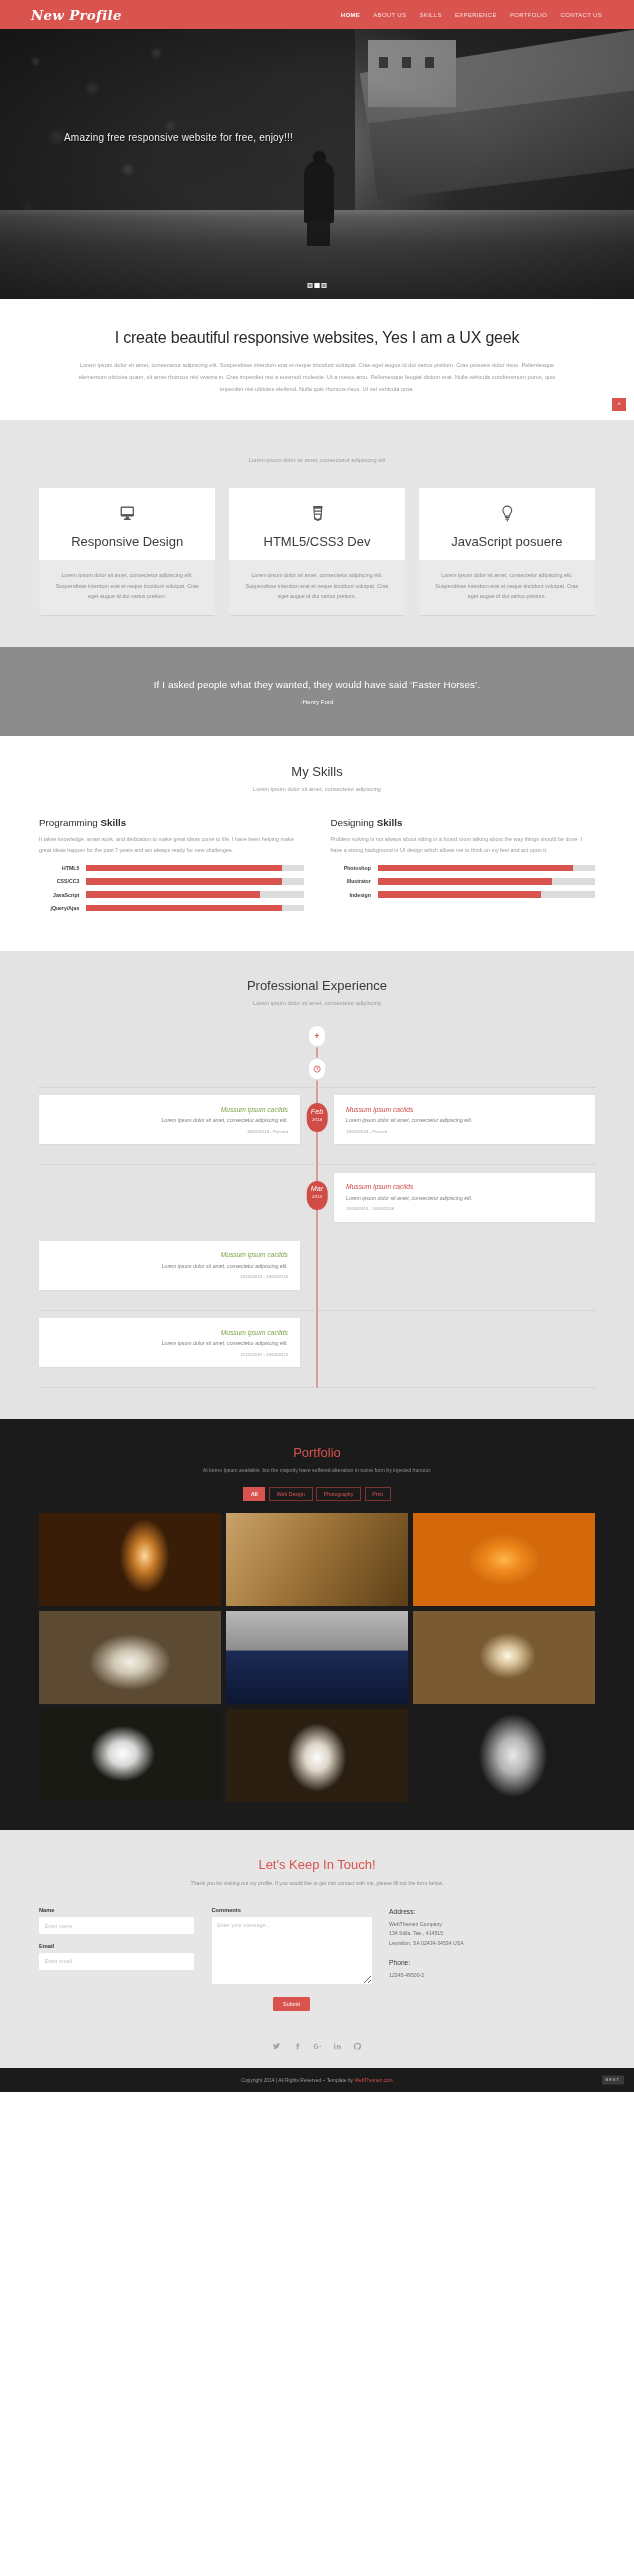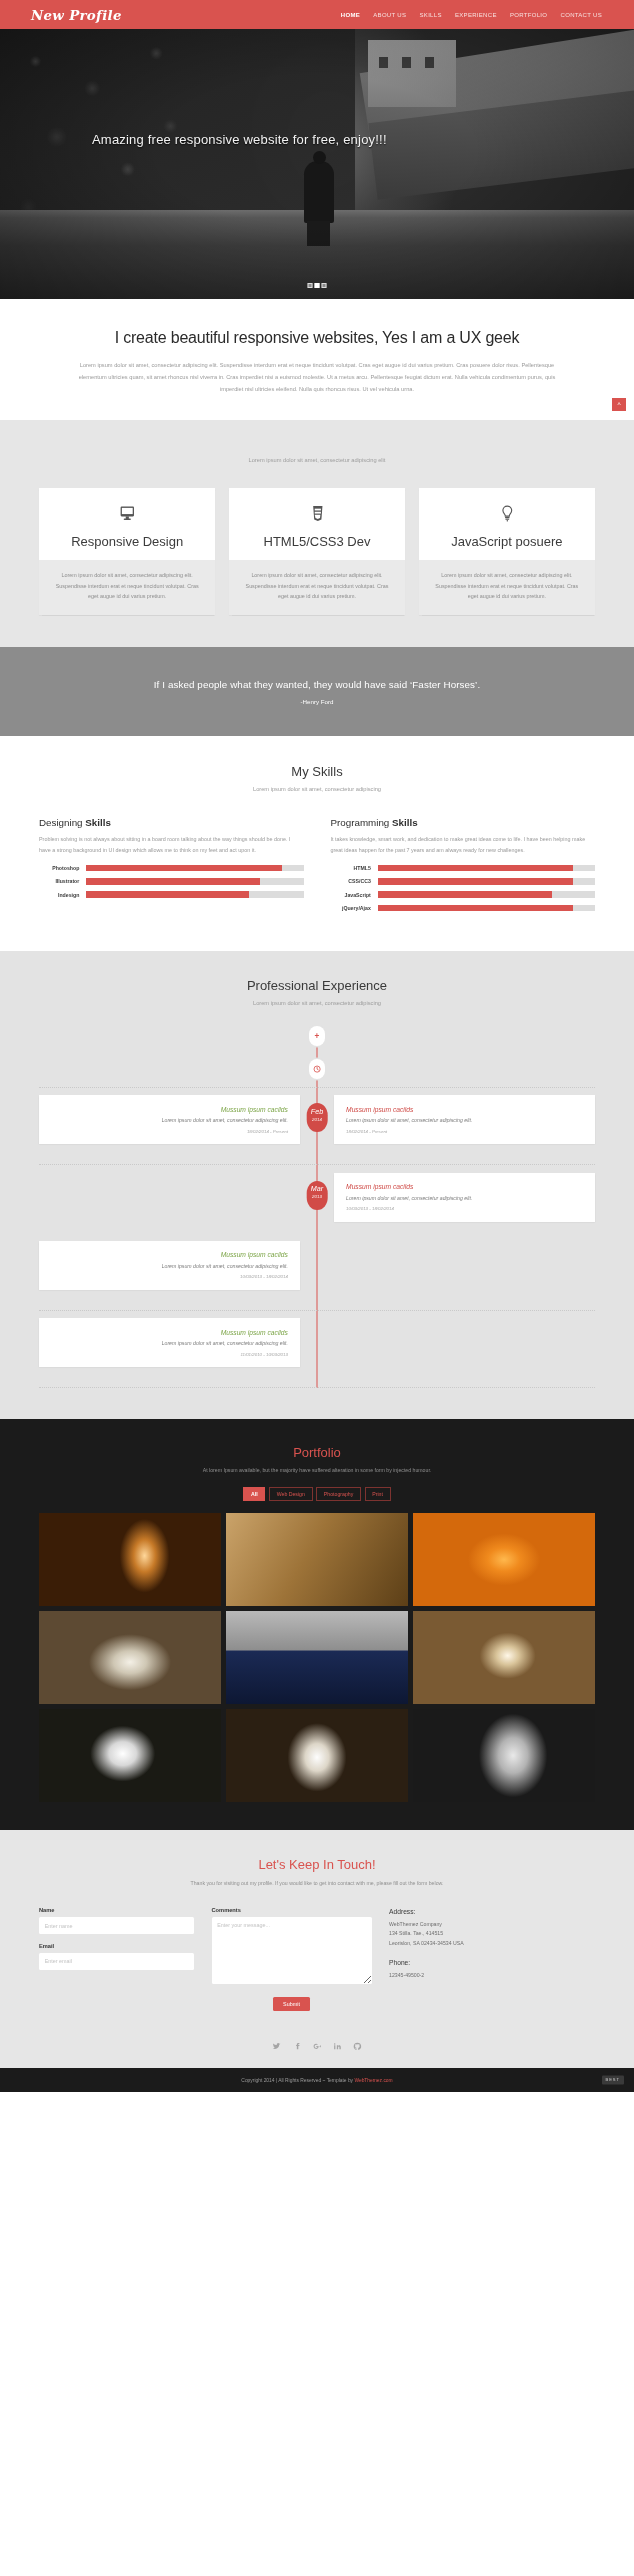--- a/index.html
+++ b/index.html
@@ -89,21 +89,21 @@
   }
   .hero-person:after {
     content:""; position:absolute; left:3.1px; bottom:-23px; width:23px; height:25px;
     background:#1a1a1a;
   }
   .hero-vignette {
     position:absolute; inset:0;
     background:radial-gradient(ellipse at 50% 45%, rgba(0,0,0,0) 35%, rgba(0,0,0,.45) 100%);
   }
   .hero-caption {
-    position:absolute; left:92px; top:103px; color:#f2f2f2; font-size:13px;
+    position:absolute; left:64px; top:103px; color:#f2f2f2; font-size:10px;
     letter-spacing:0.2px; text-shadow:0 0.5px 1.5px rgba(0,0,0,.8); z-index:4;
   }
   .hero-dots {
     position:absolute; left:50%; transform:translateX(-50%); bottom:11.3px;
     display:flex; gap:2.6px; z-index:4;
   }
   .hero-dots span {
     width:4.6px; height:4.6px; background:rgba(255,255,255,.45);
     border:0.5px solid rgba(255,255,255,.7); cursor:pointer;
   }
@@ -391,70 +391,70 @@
 
 <div class="skills">
   <div class="wrap">
     <div class="sec-title">
       <h2>My Skills</h2>
       <div class="sub">Lorem ipsum dolor sit amet, consectetur adipiscing</div>
     </div>
 
     <div class="skill-cols">
       <div class="skill-col">
+        <h3><span>Programming </span><b>Skills</b></h3>
+        <div class="desc">It takes knowledge, smart work, and dedication to make great ideas come to life. I have been helping make great ideas happen for the past 7 years and am always ready for new challenges.</div>
+        <div class="bars">
+          <div class="bar-row">
+            <div class="bar-label">HTML5</div>
+            <div class="bar-track">
+                <div class="bar-fill" style="width:90%"></div>
+              </div>
+          </div>
+          <div class="bar-row">
+            <div class="bar-label">CSS/CC3</div>
+            <div class="bar-track">
+                <div class="bar-fill" style="width:90%"></div>
+              </div>
+          </div>
+          <div class="bar-row">
+            <div class="bar-label">JavaScript</div>
+            <div class="bar-track">
+                <div class="bar-fill" style="width:80%"></div>
+              </div>
+          </div>
+          <div class="bar-row">
+            <div class="bar-label">jQuery/Ajax</div>
+            <div class="bar-track">
+                <div class="bar-fill" style="width:90%"></div>
+              </div>
+          </div>
+        </div>
+      </div>
+
+      <div class="skill-col">
         <h3><span>Designing </span><b>Skills</b></h3>
         <div class="desc">Problem solving is not always about sitting in a board room talking about the way things should be done. I have a strong background in UI design which allows me to think on my feet and act upon it.</div>
         <div class="bars">
           <div class="bar-row">
             <div class="bar-label">Photoshop</div>
             <div class="bar-track">
                 <div class="bar-fill" style="width:90%"></div>
               </div>
           </div>
           <div class="bar-row">
             <div class="bar-label">Illustrator</div>
             <div class="bar-track">
                 <div class="bar-fill" style="width:80%"></div>
               </div>
           </div>
           <div class="bar-row">
             <div class="bar-label">Indesign</div>
             <div class="bar-track">
                 <div class="bar-fill" style="width:75%"></div>
-              </div>
-          </div>
-        </div>
-      </div>
-
-      <div class="skill-col">
-        <h3><span>Programming </span><b>Skills</b></h3>
-        <div class="desc">It takes knowledge, smart work, and dedication to make great ideas come to life. I have been helping make great ideas happen for the past 7 years and am always ready for new challenges.</div>
-        <div class="bars">
-          <div class="bar-row">
-            <div class="bar-label">HTML5</div>
-            <div class="bar-track">
-                <div class="bar-fill" style="width:90%"></div>
-              </div>
-          </div>
-          <div class="bar-row">
-            <div class="bar-label">CSS/CC3</div>
-            <div class="bar-track">
-                <div class="bar-fill" style="width:90%"></div>
-              </div>
-          </div>
-          <div class="bar-row">
-            <div class="bar-label">JavaScript</div>
-            <div class="bar-track">
-                <div class="bar-fill" style="width:80%"></div>
-              </div>
-          </div>
-          <div class="bar-row">
-            <div class="bar-label">jQuery/Ajax</div>
-            <div class="bar-track">
-                <div class="bar-fill" style="width:90%"></div>
               </div>
           </div>
         </div>
       </div>
     </div>
   </div>
 </div>
 
 <div class="exp">
   <div class="wrap">

